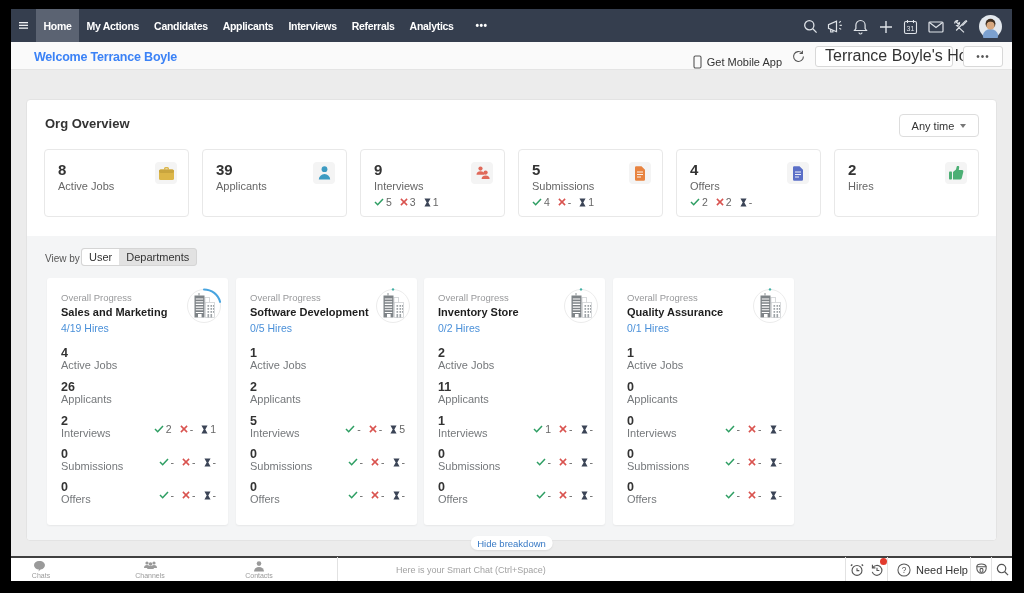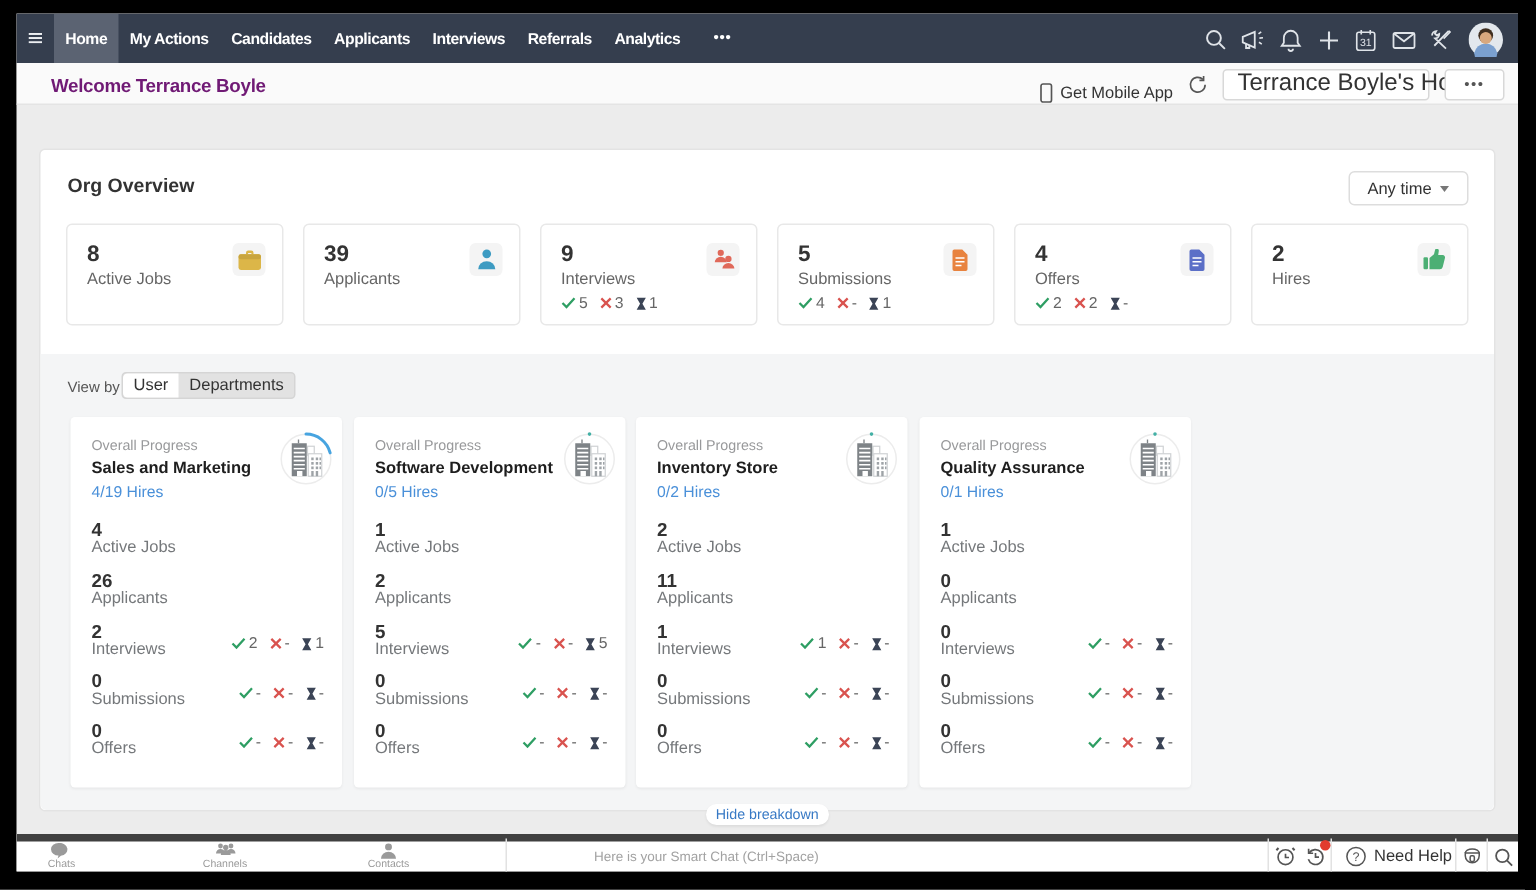--- a/index.html
+++ b/index.html
@@ -9,21 +9,21 @@
 
 .navbar { position:absolute; left:0; top:0; width:100%; height:33px; background:#353e4e; display:flex; align-items:stretch; }
 .nav-burger { width:25px; display:flex; align-items:center; justify-content:center; }
 .nav-tab { display:flex; align-items:center; padding:0 7.5px; color:#fff; font-size:10.5px; font-weight:bold; letter-spacing:-0.3px; }
 .nav-tab.active { background:#5b6372; }
 .nav-right { position:absolute; right:5px; top:1px; height:33px; display:flex; align-items:center; }
 .nav-ic { width:25px; height:33px; display:flex; align-items:center; justify-content:center; }
 
 
 .welcome { position:absolute; left:0; top:33px; width:100%; height:28px; background:#fafafa; border-bottom:1px solid #e4e4e4; }
-.welcome h1 { position:absolute; left:23px; top:8px; font-size:12.5px; letter-spacing:-0.2px; color:#701a75; }
+.welcome h1 { position:absolute; left:23px; top:8px; font-size:12.5px; letter-spacing:-0.2px; color:#3b82f6; }
 .wright { position:absolute; right:9px; top:0; height:28px; display:flex; align-items:center; gap:10px; }
 .gma { display:flex; align-items:center; gap:5px; font-size:11px; color:#333;margin-top:12px; }
 .homedd { width:138px; height:21px; white-space:nowrap; border:1px solid #d8d8d8; border-radius:3px; background:#fff; display:flex; align-items:center; justify-content:space-between; padding:0 8px 0 9px; font-size:16px; color:#333; }
 .moredd { width:40px; height:21px; border:1px solid #d8d8d8; border-radius:3px; background:#fff; display:flex; align-items:center; justify-content:center; color:#555; font-size:10px; letter-spacing:1px; }
 
 
 .bigcard { position:absolute; left:15px; top:90px; width:971px; height:442px; background:#fff; border-radius:4px; border:1px solid #e3e3e3; }
 .cardhead { position:absolute; left:18px; top:16px; font-size:13px; font-weight:bold; color:#333; }
 .anytime { position:absolute; right:17px; top:14px; width:80px; height:23px; border:1px solid #ddd; border-radius:4px; background:#fff; display:flex; align-items:center; justify-content:center; gap:6px; font-size:11px; color:#333; }
 .caret { width:0; height:0; border-left:3.5px solid transparent; border-right:3.5px solid transparent; border-top:4px solid #777; }
@@ -52,21 +52,21 @@
 .dc-ic { position:absolute; right:6px; top:10px; }
 .drow { position:absolute; left:14px; }
 .drow .n { font-size:12.5px; font-weight:bold; color:#333; line-height:12px; }
 .drow .l { font-size:11px; color:#75787b; margin-top:0; }
 .dstat { position:absolute; right:12px; display:flex; align-items:center; gap:2px; font-size:10.5px; color:#666; }
 .dstat .gap { width:4px; }
 
 .hidebk { position:absolute; left:50%; top:300px; transform:translateX(-50%); background:#fff; border-radius:8px; padding:1.5px 7px; font-size:9.5px; color:#3779c5; box-shadow:0 1px 2px rgba(0,0,0,0.08); }
 
 
-.botbar { position:absolute; left:0; bottom:0; width:100%; height:25px; background:#fff; border-top:5px solid #404040; display:flex; align-items:center;gap:48px; }
+.botbar { position:absolute; left:0; bottom:0; width:100%; height:25px; background:#fff; border-top:2px solid #404040; display:flex; align-items:center;gap:48px; }
 .bb-item { width:60px; display:flex; flex-direction:column; align-items:center; color:#9a9a9a; }
 .bb-item .t { font-size:7px; margin-top:0px; }
 .bb-div { width:1px; height:25px; background:#e2e2e2; }
 .bb-input { flex:1; font-size:9px; color:#a2a2a2; padding-left:10px; }
 .bb-right { display:flex; align-items:center; height:25px; }
 .bb-ic { width:30px; height:25px; display:flex; align-items:center; justify-content:center; position:relative; }
 .needhelp { display:flex; align-items:center; gap:5px; padding:0 2px 0 9px; font-size:11px; color:#333; }
 </style>
 </head>
 <body>

